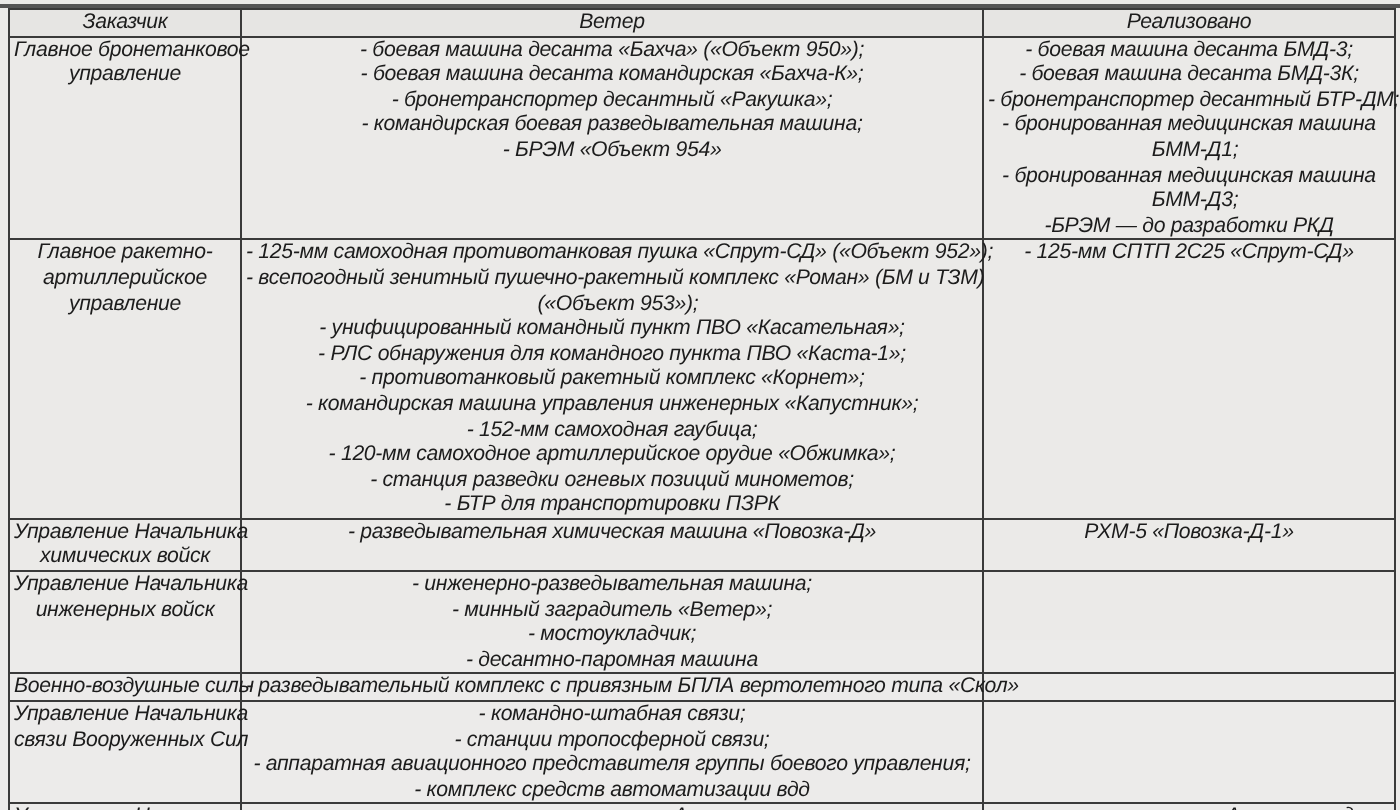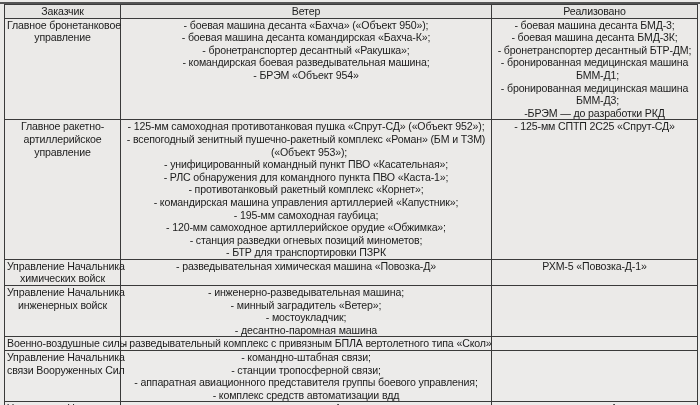--- a/index.html
+++ b/index.html
@@ -5,20 +5,21 @@
   html, body { margin:0; padding:0; }
   body {
     width:700px; height:405px; overflow:hidden;
     background:#ecebea;
     font-family:"Liberation Sans", sans-serif;
     color:#1c1c1c;
   }
   .page {
     position:absolute; left:0; top:0; width:700px; height:320px;
     background:#ebeae8;
+    font-style:italic;
   }
   .topline {
     position:absolute; left:0; top:2px; width:700px; height:2px; background:#555;
   }
   table {
     position:absolute; left:4px; top:4px;
     width:693px;
     border-collapse:collapse;
     table-layout:fixed;
     font-size:10.6px;
@@ -93,22 +94,22 @@
             <div class="line">артиллерийское</div>
             <div class="line">управление</div>
           </td>
           <td>
             <div class="line">- 125-мм самоходная противотанковая пушка «Спрут-СД» («Объект 952»);</div>
             <div class="line">- всепогодный зенитный пушечно-ракетный комплекс «Роман» (БМ и ТЗМ)</div>
             <div class="line indent">  («Объект 953»);</div>
             <div class="line">- унифицированный командный пункт ПВО «Касательная»;</div>
             <div class="line">- РЛС обнаружения для командного пункта ПВО «Каста-1»;</div>
             <div class="line">- противотанковый ракетный комплекс «Корнет»;</div>
-            <div class="line">- командирская машина управления артиллерией «Капустник»;</div>
-            <div class="line">- 195-мм самоходная гаубица;</div>
+            <div class="line">- командирская машина управления инженерных «Капустник»;</div>
+            <div class="line">- 152-мм самоходная гаубица;</div>
             <div class="line">- 120-мм самоходное артиллерийское орудие «Обжимка»;</div>
             <div class="line">- станция разведки огневых позиций минометов;</div>
             <div class="line">- БТР для транспортировки ПЗРК</div>
           </td>
           <td>
             <div class="line">- 125-мм СПТП 2С25 «Спрут-СД»</div>
           </td>
         </tr>
         <tr class="r3">
           <td>

